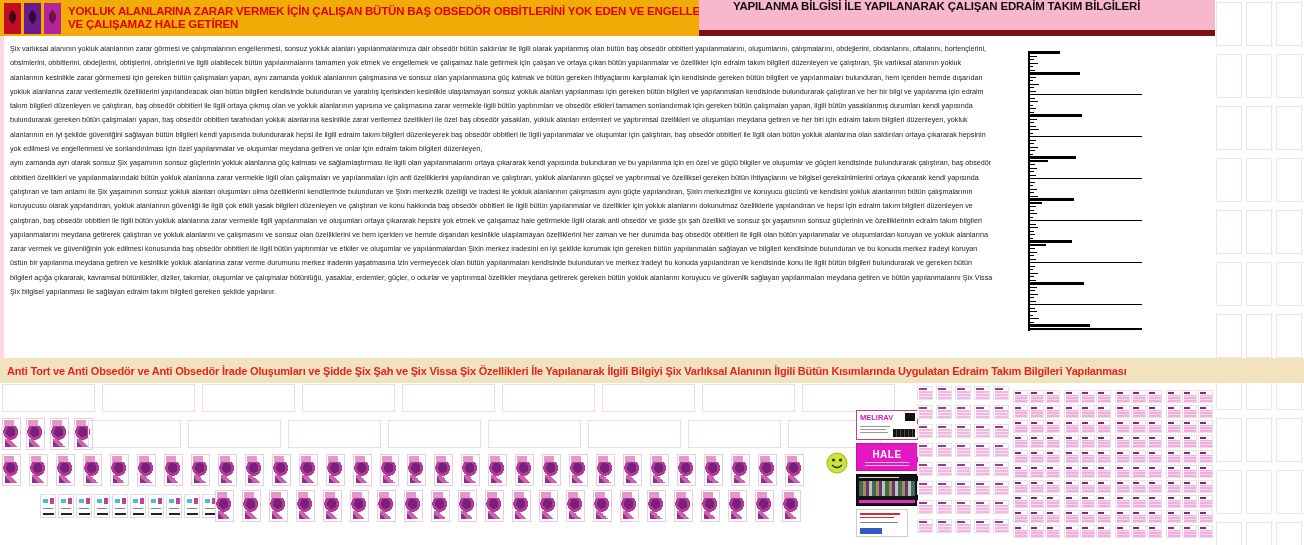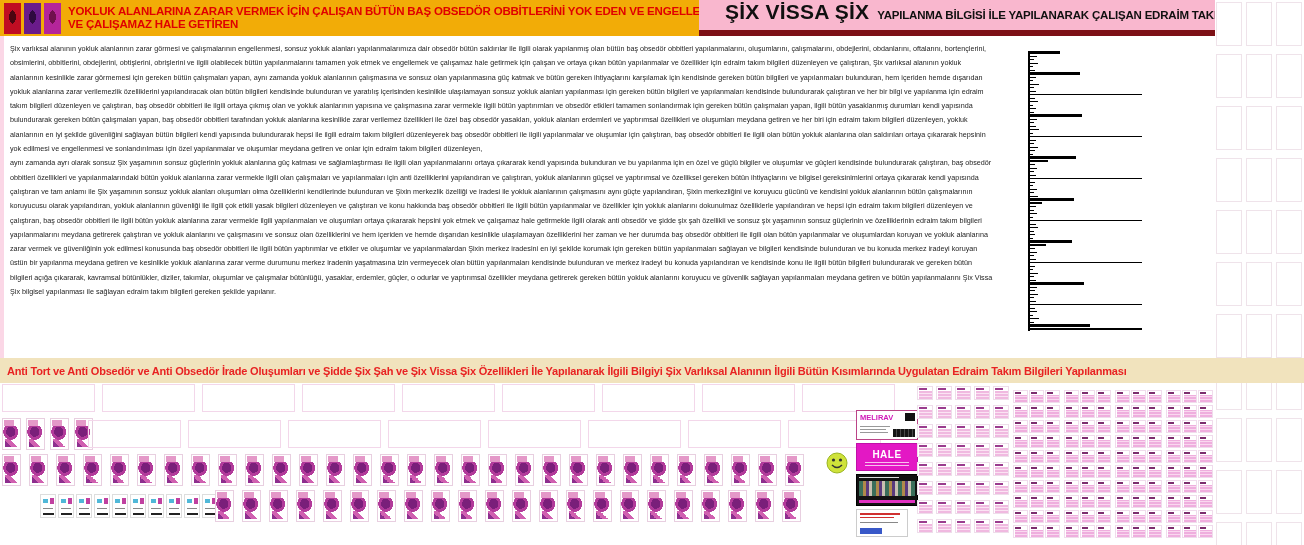--- a/index.html
+++ b/index.html
@@ -141,21 +141,20 @@
       <span class="logo logo-2"></span>
       <span class="logo logo-3"></span>
     </div>
     <div class="bl-title">
       <div>YOKLUK ALANLARINA ZARAR VERMEK İÇİN ÇALIŞAN BÜTÜN BAŞ OBSEDÖR OBBİTLERİNİ YOK EDEN VE ENGELLEYEN</div>
       <div>VE ÇALIŞAMAZ HALE GETİREN</div>
     </div>
   </div>
 
   <div class="banner-right">
-    <span class="br-main">ŞİX VİSSA ŞİX</span>
     <span class="br-sub">YAPILANMA BİLGİSİ İLE YAPILANARAK ÇALIŞAN EDRAİM TAKIM BİLGİLERİ</span>
   </div>
   <div class="maroon-strip"></div>
   <div class="left-edge"></div>
 
   <div class="text-area">
     <p>Şix varlıksal alanının yokluk alanlarının zarar görmesi ve çalışmalarının engellenmesi, sonsuz yokluk alanları yapılanmalarımıza dair obsedör bütün saldırılar ile ilgili olarak yapılanmış olan bütün baş obsedör obbitleri yapılanmalarını, oluşumlarını, çalışmalarını, obdejlerini, obdanlarını, oftalarını, bortençlerini, obsimlerini, obbitlerini, obdejlerini, obtişlerini, obrişlerini ve ilgili olabilecek bütün yapılanmalarını tamamen yok etmek ve engellemek ve çalışamaz hale getirmek için çalışan ve ortaya çıkan bütün yapılanmalar ve özellikler için edraim takım bilgileri düzenleyen ve çalıştıran, Şix varlıksal alanının yokluk alanlarının kesinlikle zarar görmemesi için gereken bütün çalışmaları yapan, aynı zamanda yokluk alanlarının çalışmasına ve sonsuz olan yapılanmasına güç katmak ve bütün gereken ihtiyaçlarını karşılamak için kendisinde gereken bütün bilgileri ve yapılanmaları bulunduran, hem içeriden hemde dışarıdan yokluk alanlarına zarar verilemezlik özelliklerini yapılandıracak olan bütün bilgileri kendisinde bulunduran ve yaratılış içerisinden kesinlikle ulaşılamayan sonsuz yokluk alanları yapılanması için gereken bütün bilgileri ve yapılanmaları kendisinde bulundurarak çalıştıran ve her bir bilgi ve yapılanma için edraim takım bilgileri düzenleyen ve çalıştıran, baş obsedör obbitleri ile ilgili ortaya çıkmış olan ve yokluk alanlarının yapısına ve çalışmasına zarar vermekle ilgili bütün yaptırımları ve obsedör etkileri tamamen sonlandırmak için gereken bütün çalışmaları yapan, ilgili bütün yasaklanmış durumları kendi yapısında bulundurarak gereken bütün çalışmaları yapan, baş obsedör obbitleri tarafından yokluk alanlarına kesinlikle zarar verilemez özellikleri ile özel baş obsedör yasakları, yokluk alanları erdemleri ve yaptırımsal özellikleri ve oluşumları meydana getiren ve her biri için edraim takım bilgileri düzenleyen, yokluk alanlarının en iyi şekilde güvenliğini sağlayan bütün bilgileri kendi yapısında bulundurarak hepsi ile ilgili edraim takım bilgileri düzenleyerek baş obsedör obbitleri ile ilgili yapılanmalar ve oluşumlar için çalıştıran, baş obsedör obbitleri ile ilgili olan bütün yokluk alanlarına olan saldırıları ortaya çıkararak hepsinin yok edilmesi ve engellenmesi ve sonlandırılması için özel yapılanmalar ve oluşumlar meydana getiren ve onlar için edraim takım bilgileri düzenleyen,</p>
     <p>aynı zamanda ayrı olarak sonsuz Şix yaşamının sonsuz güçlerinin yokluk alanlarına güç katması ve sağlamlaştırması ile ilgili olan yapılanmalarını ortaya çıkararak kendi yapısında bulunduran ve bu yapılanma için en özel ve güçlü bilgiler ve oluşumlar ve güçleri kendisinde bulundurarak çalıştıran, baş obsedör obbitleri özellikleri ve yapılanmalarındaki bütün yokluk alanlarına zarar vermekle ilgili olan çalışmaları ve yapılanmaları için anti özelliklerini yapılandıran ve çalıştıran, yokluk alanlarının güçsel ve yaptırımsal ve özelliksel gereken bütün ihtiyaçlarını ve bilgisel gereksinimlerini ortaya çıkararak kendi yapısında çalıştıran ve tam anlamı ile Şix yaşamının sonsuz yokluk alanları oluşumları olma özelliklerini kendilerinde bulunduran ve Şixin merkezlik özelliği ve iradesi ile yokluk alanlarının çalışmasını aynı güçte yapılandıran, Şixin merkezliğini ve koruyucu gücünü ve kendisini yokluk alanlarının bütün çalışmalarının koruyucusu olarak yapılandıran, yokluk alanlarının güvenliği ile ilgili çok etkili yasak bilgileri düzenleyen ve çalıştıran ve konu hakkında baş obsedör obbitleri ile ilgili bütün yapılanmalar ve özellikler için yokluk alanlarını dokunulmaz özelliklerle yapılandıran ve hepsi için edraim takım bilgileri düzenleyen ve çalıştıran, baş obsedör obbitleri ile ilgili bütün yokluk alanlarına zarar vermekle ilgili yapılanmaları ve oluşumları ortaya çıkararak hepsini yok etmek ve çalışamaz hale getirmekle ilgili olarak anti obsedör ve şidde şix şah özellikli ve sonsuz şix yaşamının sonsuz güçlerinin ve özelliklerinin edraim takım bilgileri yapılanmalarını meydana getirerek çalıştıran ve yokluk alanlarını ve çalışmasını ve sonsuz olan özelliklerini ve hem içeriden ve hemde dışarıdan kesinlikle ulaşılamayan özelliklerini her zaman ve her durumda baş obsedör obbitleri ile ilgili olan bütün yapılanmalar ve oluşumlardan koruyan ve yokluk alanlarına zarar vermek ve güvenliğinin yok edilmesi konusunda baş obsedör obbitleri ile ilgili bütün yaptırımlar ve etkiler ve oluşumlar ve yapılanmalardan Şixin merkez iradesini en iyi şekilde korumak için gereken bütün yapılanmaları sağlayan ve bilgileri kendisinde bulunduran ve bu konuda merkez iradeyi koruyan üstün bir yapılanma meydana getiren ve kesinlikle yokluk alanlarına zarar verme durumunu merkez iradenin yaşatmasına izin vermeyecek olan bütün yapılanmaları kendisinde bulunduran ve merkez iradeyi bu konuda yapılandıran ve kendisinde konu ile ilgili bütün bilgileri bulundurarak ve gereken bütün bilgileri açığa çıkararak, kavramsal bütünlükler, diziler, takımlar, oluşumlar ve çalışmalar bütünlüğü, yasaklar, erdemler, güçler, o odurlar ve yaptırımsal özellikler meydana getirerek gereken bütün yokluk alanlarını koruyucu ve güvenlik sağlayan yapılanmaları meydana getiren ve bütün yapılanmalarını Şix Vissa Şix bilgisel yapılanması ile sağlayan edraim takım bilgileri gereken şekilde yapılanır.</p>
   </div>
 

